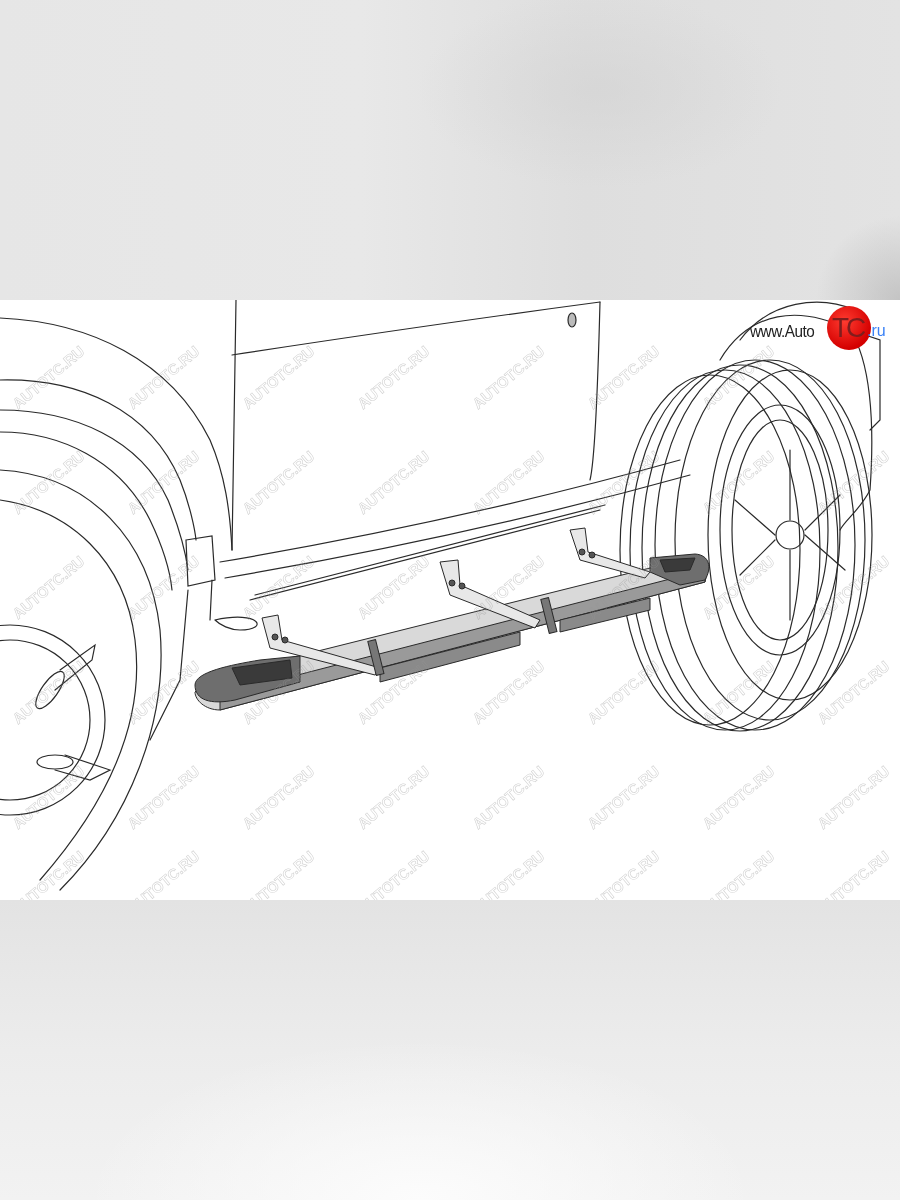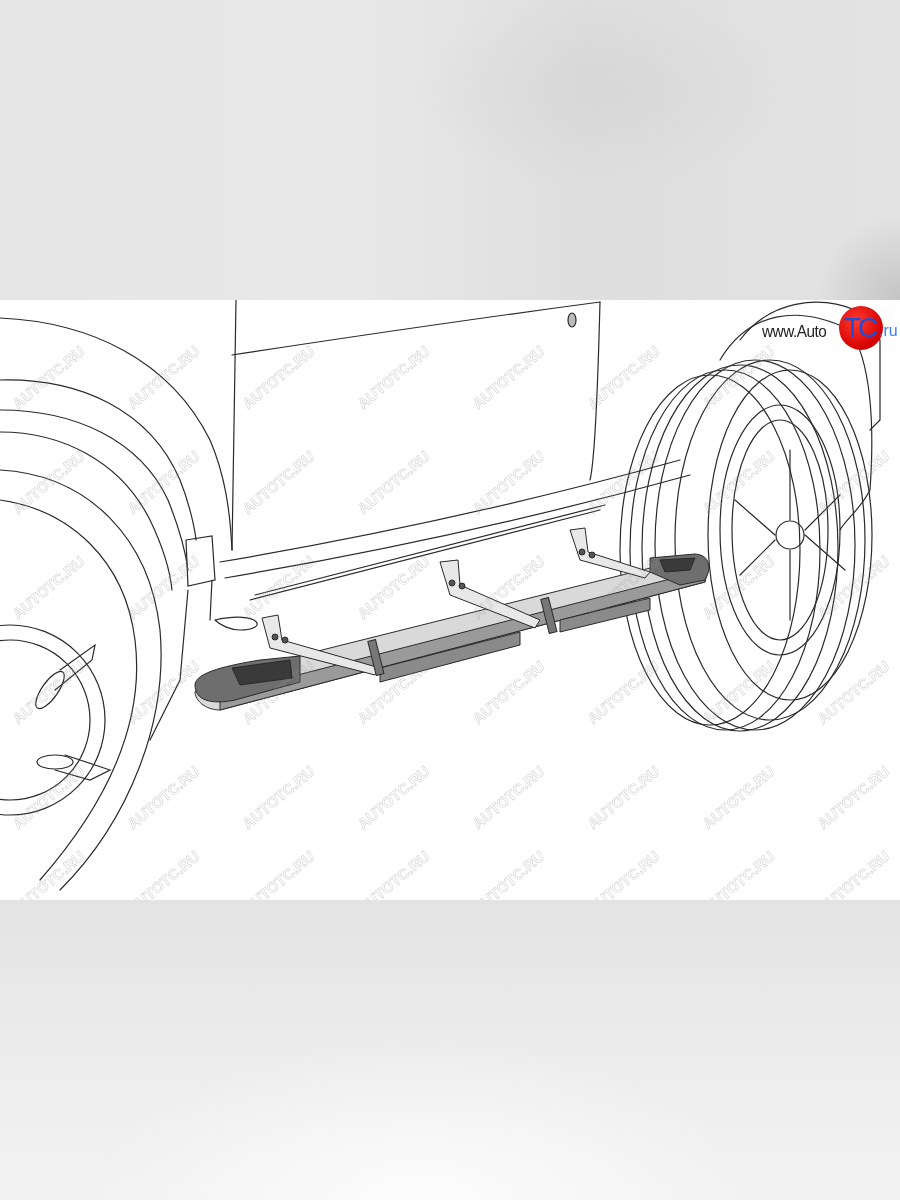--- a/index.html
+++ b/index.html
@@ -20,35 +20,35 @@
       background:
         radial-gradient(ellipse 420px 200px at 420px 300px, rgba(252,252,252,1), rgba(252,252,252,0) 80%),
         linear-gradient(180deg, #e3e3e3, #ececec 50%, #f2f2f2 100%);
     }
     .image-frame {
       position: absolute; left: 0; top: 300px; width: 900px; height: 600px;
       background: #ffffff; overflow: hidden;
     }
     .image-frame svg { position: absolute; left: 0; top: 0; }
     .logo {
-      position: absolute; right: 4px; top: 6px; height: 40px; width: 150px;
+      position: absolute; right: 16px; top: 6px; height: 40px; width: 150px;
     }
     .logo-text {
       position: absolute; left: 16px; top: 16px;
       font-size: 17px; color: #222; letter-spacing: -0.5px;
       font-family: "Liberation Sans", sans-serif;
       transform: scaleX(0.9); transform-origin: left center;
     }
     .logo-circle {
       position: absolute; left: 93px; top: 0px; width: 44px; height: 44px;
       border-radius: 50%; background: radial-gradient(circle at 40% 35%, #ff3b30, #d40000 70%);
     }
     .logo-tc {
       position: absolute; left: 98px; top: 6px;
-      font-size: 28px; color: #1d4ed8; font-family: "Liberation Sans", sans-serif;
+      font-size: 28px; color: #7f1d1d; font-family: "Liberation Sans", sans-serif;
       letter-spacing: -3px;
     }
     .logo-ru {
       position: absolute; left: 133px; top: 16px; font-size: 16px; color: #3b82f6;
     }
     .watermark {
       position: absolute; font-size: 15px; font-weight: bold;
       color: transparent; -webkit-text-stroke: 0.6px rgba(150,150,150,0.45);
       transform: rotate(-40deg); transform-origin: left bottom;
       white-space: nowrap; font-family: "Liberation Sans", sans-serif;

